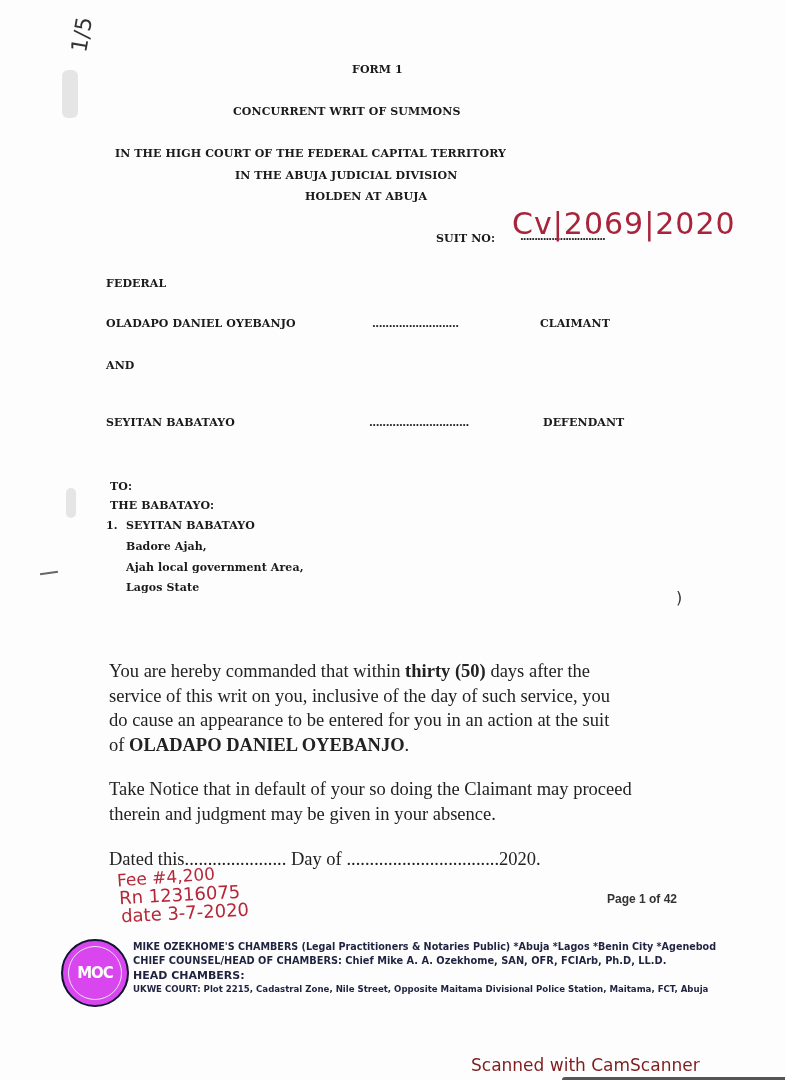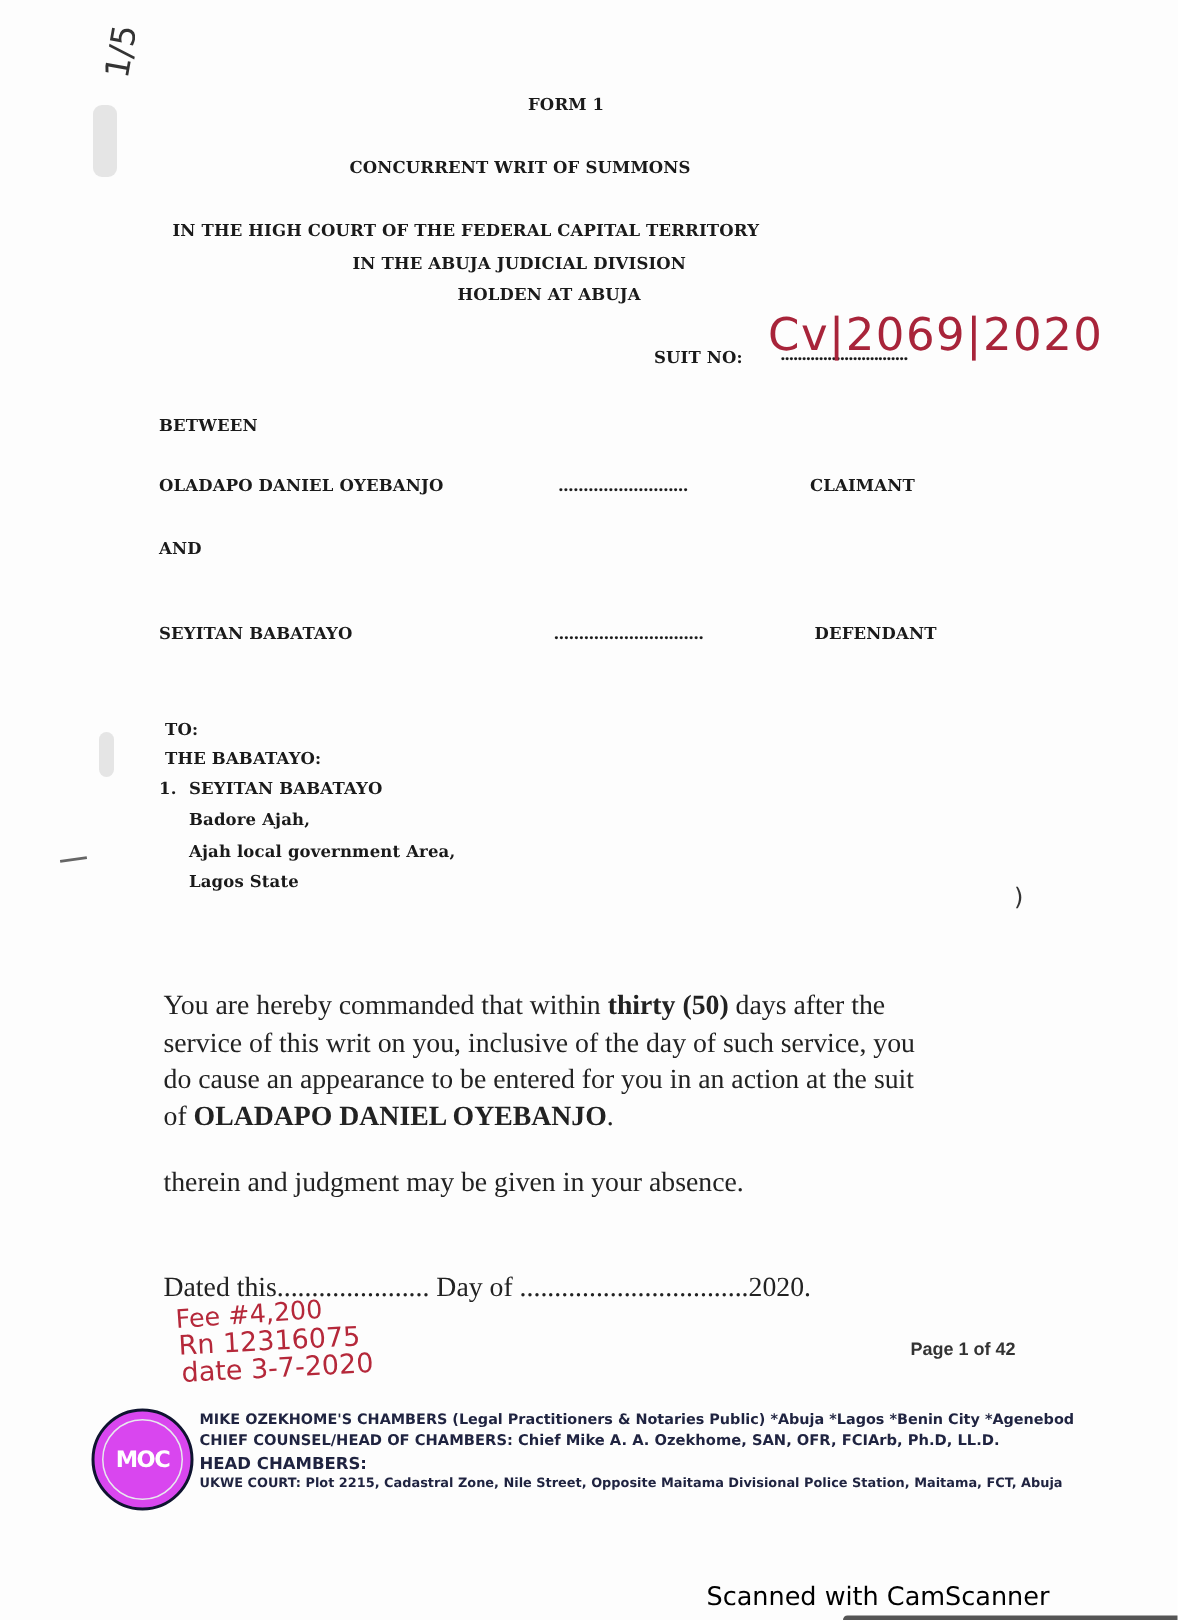--- a/index.html
+++ b/index.html
@@ -19,21 +19,21 @@
     .logo {
       position: absolute; left: 61px; top: 939px; width: 64px; height: 64px;
       border-radius: 50%; background: #d946ef; border: 2px solid #0f1430;
       display: flex; align-items: center; justify-content: center;
     }
     .logo-inner {
       width: 52px; height: 52px; border-radius: 50%; border: 1.5px solid #e8e8ee;
       display: flex; align-items: center; justify-content: center;
       color: #fff; font-family: "DejaVu Sans", sans-serif; font-weight: bold; font-size: 15px; letter-spacing: -1px;
     }
-    .camscanner { font-family: "DejaVu Sans", sans-serif; font-size: 17px; color: #000000; }
+    .camscanner { font-family: "DejaVu Sans", sans-serif; font-size: 17px; color: #7f1d1d; }
     .cam-bar { position: absolute; left: 562px; top: 1077px; width: 223px; height: 3px; background: #555; border-radius: 3px 0 0 0; }
   </style>
 </head>
 <body>
 
 <div class="page">
 
   <div class="abs" style="left:64px;top:22px;font-family:'DejaVu Sans',sans-serif;font-size:22px;color:#333;transform:rotate(-80deg);">1/5</div>
   <div class="smudge" style="left:62px;top:70px;width:16px;height:48px;"></div>
   <div class="smudge" style="left:66px;top:488px;width:10px;height:30px;"></div>
@@ -43,21 +43,21 @@
   <div class="abs hdr" style="left:352px;top:63px;">FORM 1</div>
   <div class="abs hdr" style="left:233px;top:105px;">CONCURRENT WRIT OF SUMMONS</div>
   <div class="abs hdr" style="left:115px;top:147px;">IN THE HIGH COURT OF THE FEDERAL CAPITAL TERRITORY</div>
   <div class="abs hdr" style="left:235px;top:169px;">IN THE ABUJA JUDICIAL DIVISION</div>
   <div class="abs hdr" style="left:305px;top:190px;">HOLDEN AT ABUJA</div>
 
   <div class="abs hdr" style="left:436px;top:232px;">SUIT NO:</div>
   <div class="abs hdr" style="left:520px;top:230px;font-weight:bold;letter-spacing:-1px;">..............................</div>
   <div class="abs hand" style="left:512px;top:206px;font-size:30px;font-style:normal;color:#a8243a;letter-spacing:1px;">Cv|2069|2020</div>
 
-  <div class="abs hdr" style="left:106px;top:277px;">BETWEEN</div>
+  <div class="abs hdr" style="left:106px;top:277px;">FEDERAL</div>
   <div class="abs hdr" style="left:106px;top:317px;">OLADAPO DANIEL OYEBANJO</div>
   <div class="abs hdr" style="left:372px;top:317px;letter-spacing:-0.5px;">..........................</div>
   <div class="abs hdr" style="left:540px;top:317px;">CLAIMANT</div>
   <div class="abs hdr" style="left:106px;top:359px;">AND</div>
   <div class="abs hdr" style="left:106px;top:416px;">SEYITAN BABATAYO</div>
   <div class="abs hdr" style="left:369px;top:416px;letter-spacing:-0.5px;">..............................</div>
   <div class="abs hdr" style="left:543px;top:416px;">DEFENDANT</div>
 
   <div class="abs hdr" style="left:110px;top:480px;">TO:</div>
   <div class="abs hdr" style="left:110px;top:499px;">THE BABATAYO:</div>
@@ -72,20 +72,21 @@
       <span>You are hereby commanded that within </span><b>thirty (50)</b><span> days after the</span>
     </div>
     <div>service of this writ on you, inclusive of the day of such service, you</div>
     <div>do cause an appearance to be entered for you in an action at the suit</div>
     <div>
       <span>of </span><b>OLADAPO DANIEL OYEBANJO</b><span>.</span>
     </div>
   </div>
 
   <div class="abs body-text" style="left:109px;top:777px;">
+    <div>Take Notice that in default of your so doing the Claimant may proceed</div>
     <div>therein and judgment may be given in your absence.</div>
   </div>
 
   <div class="abs body-text" style="left:109px;top:847px;">Dated this...................... Day of .................................2020.</div>
 
   <div class="abs hand" style="left:117px;top:867px;font-size:17px;font-style:normal;transform:rotate(-4deg);">Fee #4,200</div>
   <div class="abs hand" style="left:119px;top:884px;font-size:18px;font-style:normal;transform:rotate(-3deg);">Rn 12316075</div>
   <div class="abs hand" style="left:121px;top:902px;font-size:18px;font-style:normal;transform:rotate(-3deg);">date 3-7-2020</div>
 
   <div class="abs" style="left:607px;top:892px;font-family:'Liberation Sans',sans-serif;font-size:12px;font-weight:bold;color:#333;">Page 1 of 42</div>

